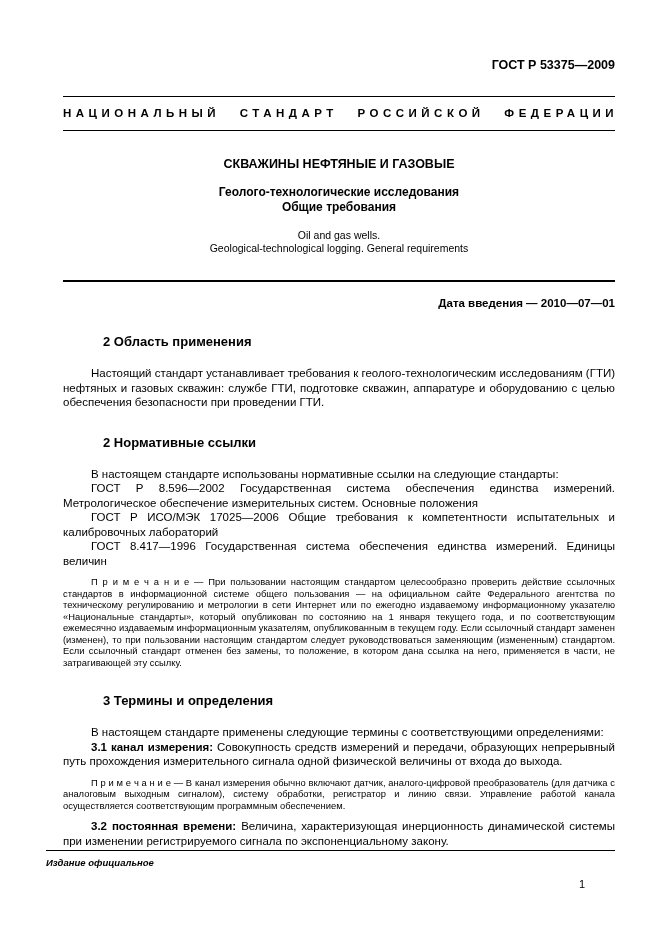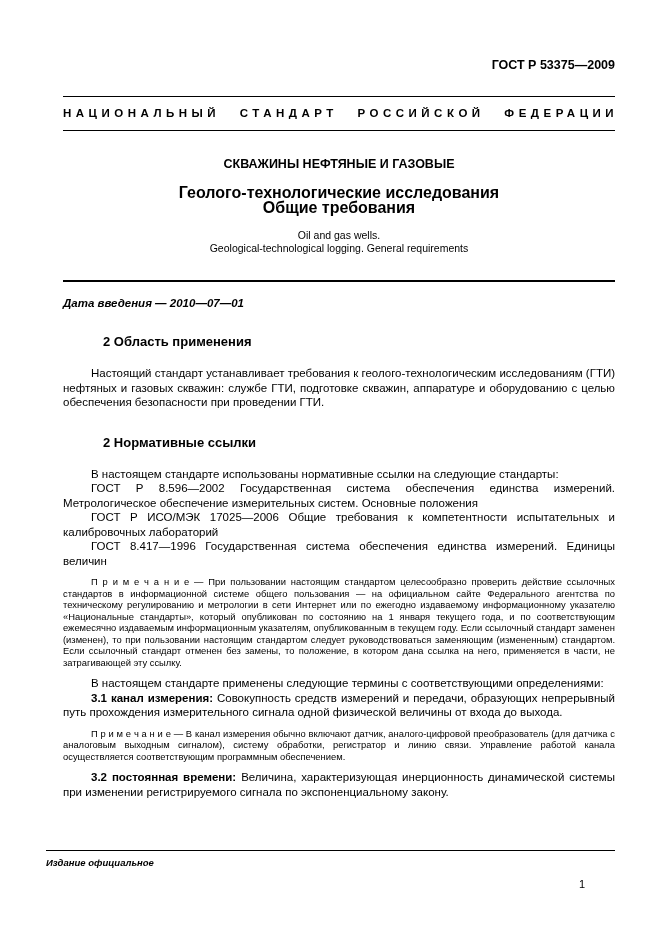--- a/index.html
+++ b/index.html
@@ -31,30 +31,30 @@
     font-weight: bold;
     font-size: 11.5px;
     letter-spacing: 4.5px;
     word-spacing: 12px;
     text-align: center;
     white-space: nowrap;
     padding: 10px 0 11px 0;
   }
   .title-block { margin-top: 26px; text-align: center; }
   .title-main { font-weight: bold; font-size: 12.5px; }
-  .title-sub  { font-weight: bold; font-size: 16px; line-height: 15px; }
+  .title-sub  { font-weight: bold; font-size: 12px; line-height: 15px; }
   .title-sub.first { margin-top: 14px; }
   .title-en   { font-size: 10.5px; line-height: 12.5px; }
   .title-en.first { margin-top: 14px; }
   .divider { margin-top: 26px; }
   .intro-date {
+    text-align: right;
     font-weight: bold;
     font-size: 11.5px;
     margin-top: 15px;
-    font-style: italic;
   }
   h2.sec-heading {
     font-size: 13px;
     font-weight: bold;
     margin: 25px 0 17px 40px;
   }
   p.body {
     font-size: 11.5px;
     line-height: 14.5px;
     text-align: justify;
@@ -115,20 +115,21 @@
   <h2 class="sec-heading">2 Область применения</h2>
   <p class="body">Настоящий стандарт устанавливает требования к геолого-технологическим исследованиям (ГТИ) нефтяных и газовых скважин: службе ГТИ, подготовке скважин, аппаратуре и оборудованию с целью обеспечения безопасности при проведении ГТИ.</p>
 
   <h2 class="sec-heading">2 Нормативные ссылки</h2>
   <p class="body">В настоящем стандарте использованы нормативные ссылки на следующие стандарты:</p>
   <p class="body">ГОСТ Р 8.596—2002  Государственная система обеспечения единства измерений. Метрологическое обеспечение измерительных систем. Основные положения</p>
   <p class="body">ГОСТ Р ИСО/МЭК 17025—2006  Общие требования к компетентности испытательных и калибровочных лабораторий</p>
   <p class="body">ГОСТ 8.417—1996  Государственная система обеспечения единства измерений. Единицы величин</p>
   <p class="note">П р и м е ч а н и е — При пользовании настоящим стандартом целесообразно проверить действие ссылочных стандартов в информационной системе общего пользования — на официальном сайте Федерального агентства по техническому регулированию и метрологии в сети Интернет или по ежегодно издаваемому информационному указателю «Национальные стандарты», который опубликован по состоянию на 1 января текущего года, и по соответствующим ежемесячно издаваемым информационным указателям, опубликованным в текущем году. Если ссылочный стандарт заменен (изменен), то при пользовании настоящим стандартом следует руководствоваться заменяющим (измененным) стандартом. Если ссылочный стандарт отменен без замены, то положение, в котором дана ссылка на него, применяется в части, не затрагивающей эту ссылку.</p>
 
+  <h2 class="sec-heading">3 Термины и определения</h2>
   <p class="body">В настоящем стандарте применены следующие термины с соответствующими определениями:</p>
   <p class="body"><span class="bold">3.1 канал измерения:</span><span> Совокупность средств измерений и передачи, образующих непрерывный путь прохождения измерительного сигнала одной физической величины от входа до выхода.</span></p>
   <p class="note">П р и м е ч а н и е — В канал измерения обычно включают датчик, аналого-цифровой преобразователь (для датчика с аналоговым выходным сигналом), систему обработки, регистратор и линию связи. Управление работой канала осуществляется соответствующим программным обеспечением.</p>
   <p class="body"><span class="bold">3.2 постоянная времени:</span><span> Величина, характеризующая инерционность динамической системы при изменении регистрируемого сигнала по экспоненциальному закону.</span></p>
 
   <div class="footer">
     <div class="footer-rule"></div>
     <div class="imprint">Издание официальное</div>
     <div class="pagenum">1</div>
   </div>

